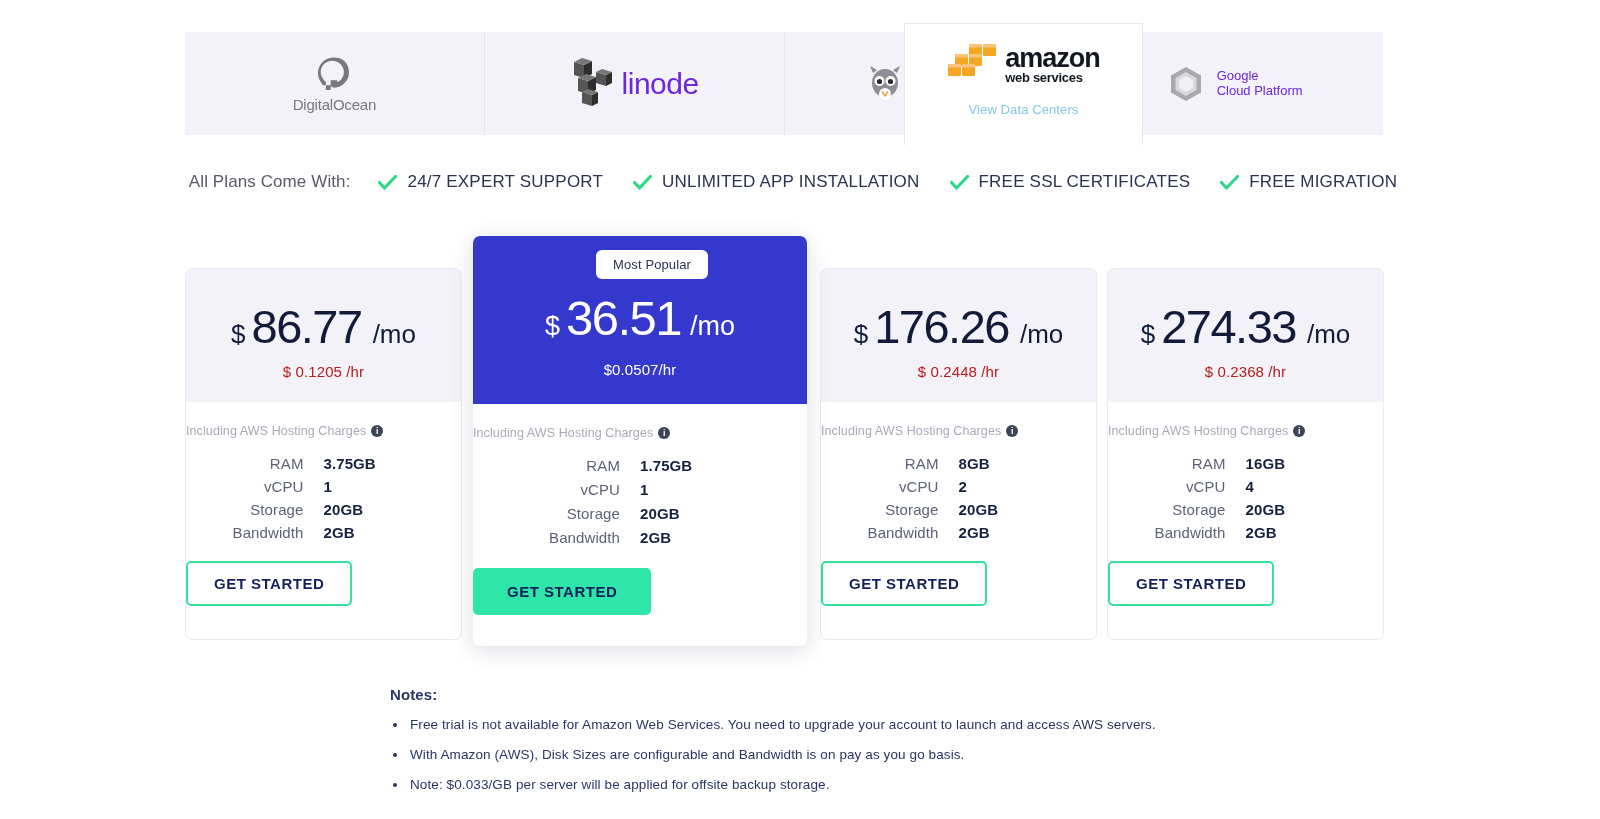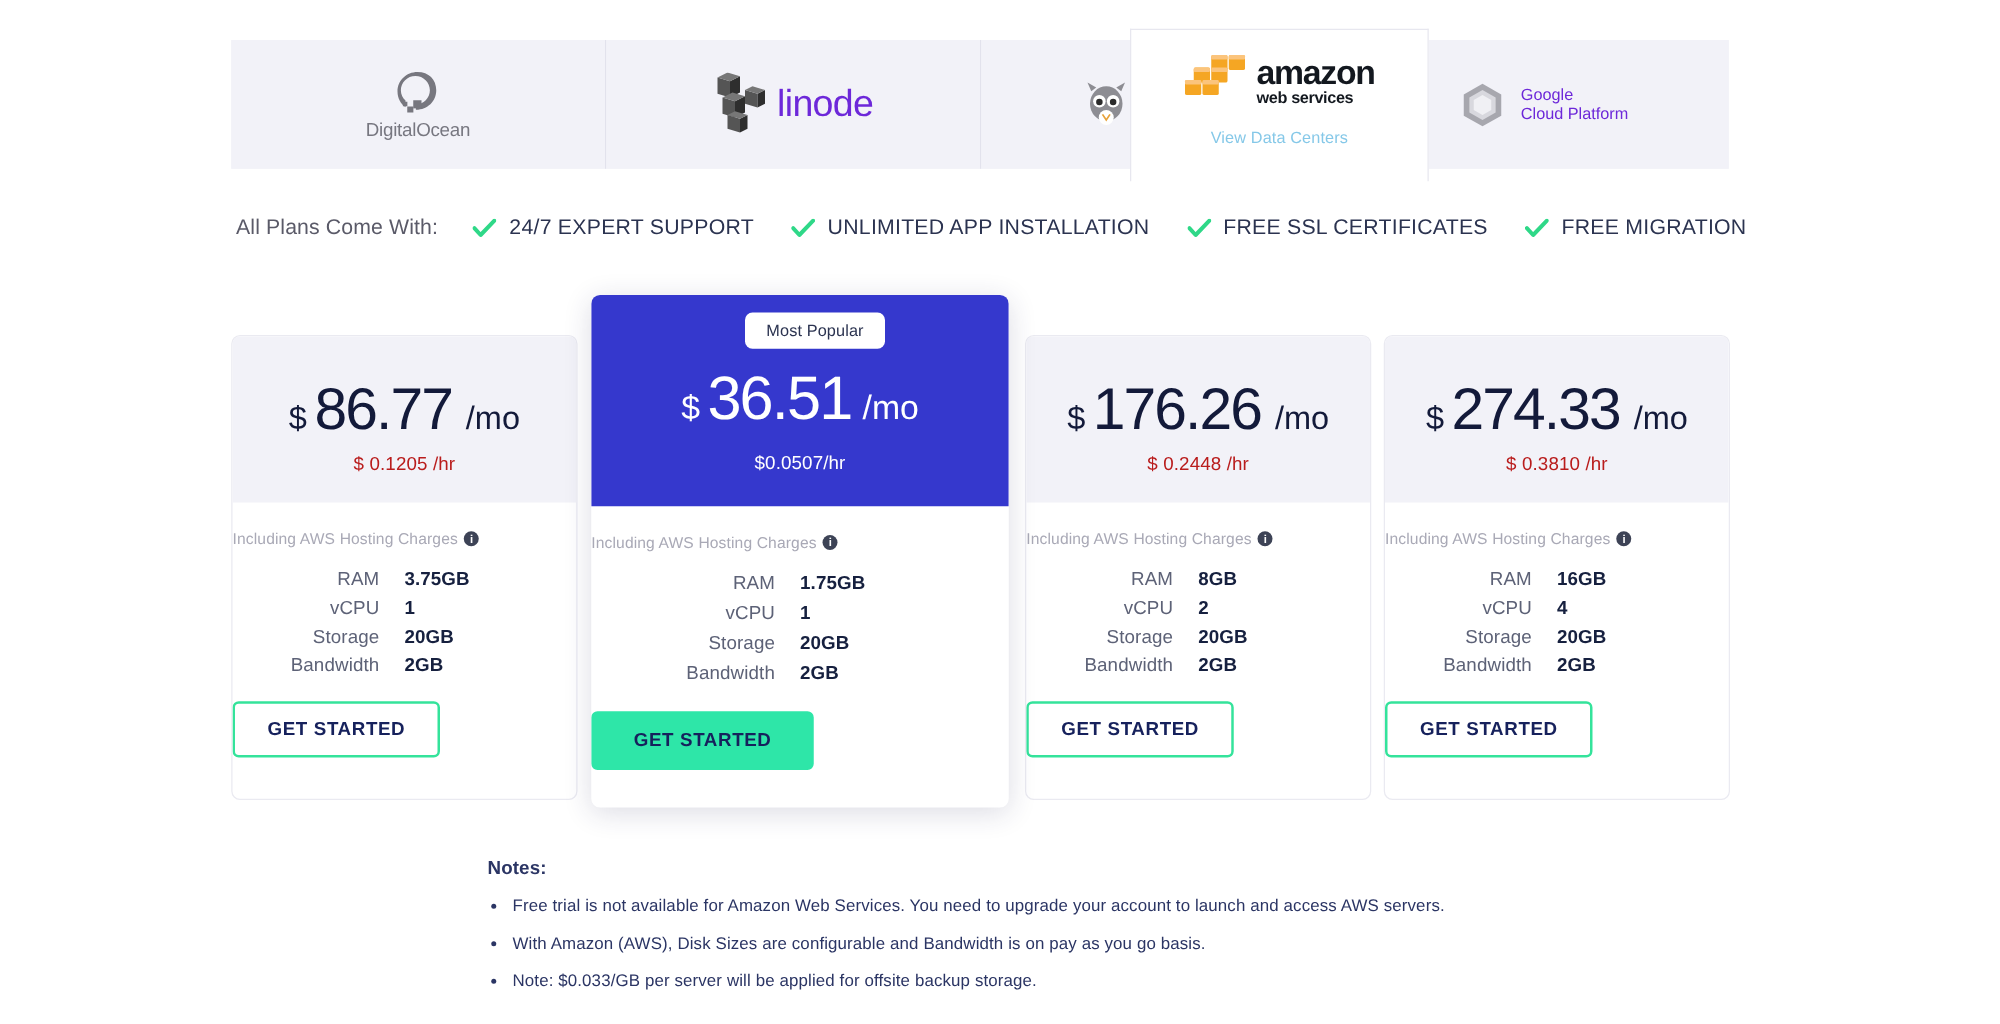--- a/index.html
+++ b/index.html
@@ -506,21 +506,21 @@
       </div>
     </div>
 
     <div class="card c3">
       <div class="card-head">
         <div class="price-row">
           <span class="price-cur">$</span>
           <span class="price-main">274.33</span>
           <span class="price-per">/mo</span>
         </div>
-        <div class="price-hr">$ 0.3810 /hr</div>
+        <div class="price-hr">$ 0.2368 /hr</div>
       </div>
       <div class="card-body">
         <div class="incl">
           <span>Including AWS Hosting Charges</span>
           <span class="info-icon">i</span>
         </div>
         <div class="specs">
           <div class="spec-row">
             <span class="spec-label">RAM</span>
             <span class="spec-value">16GB</span>

